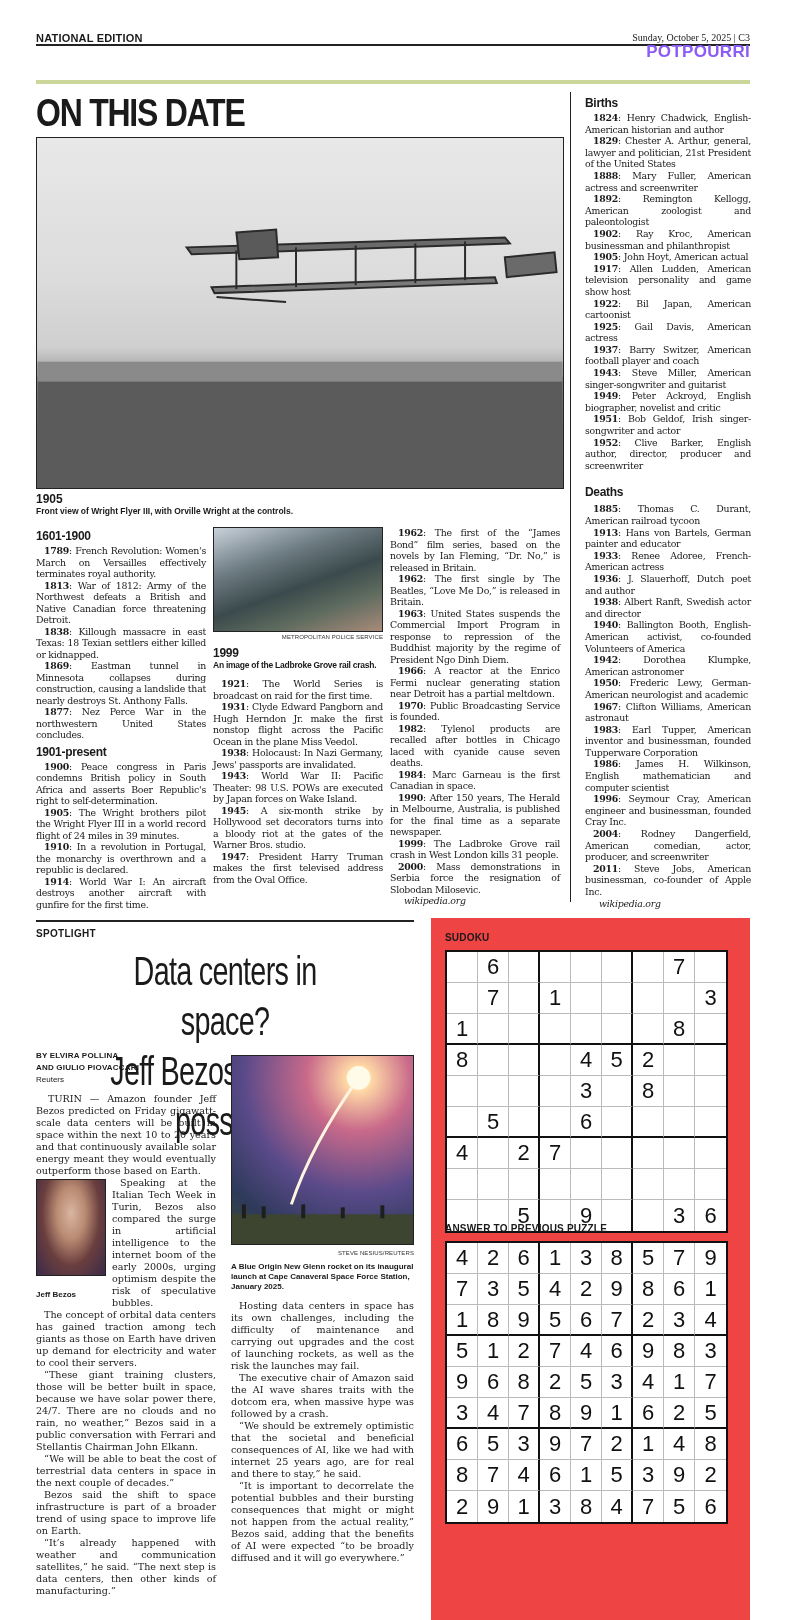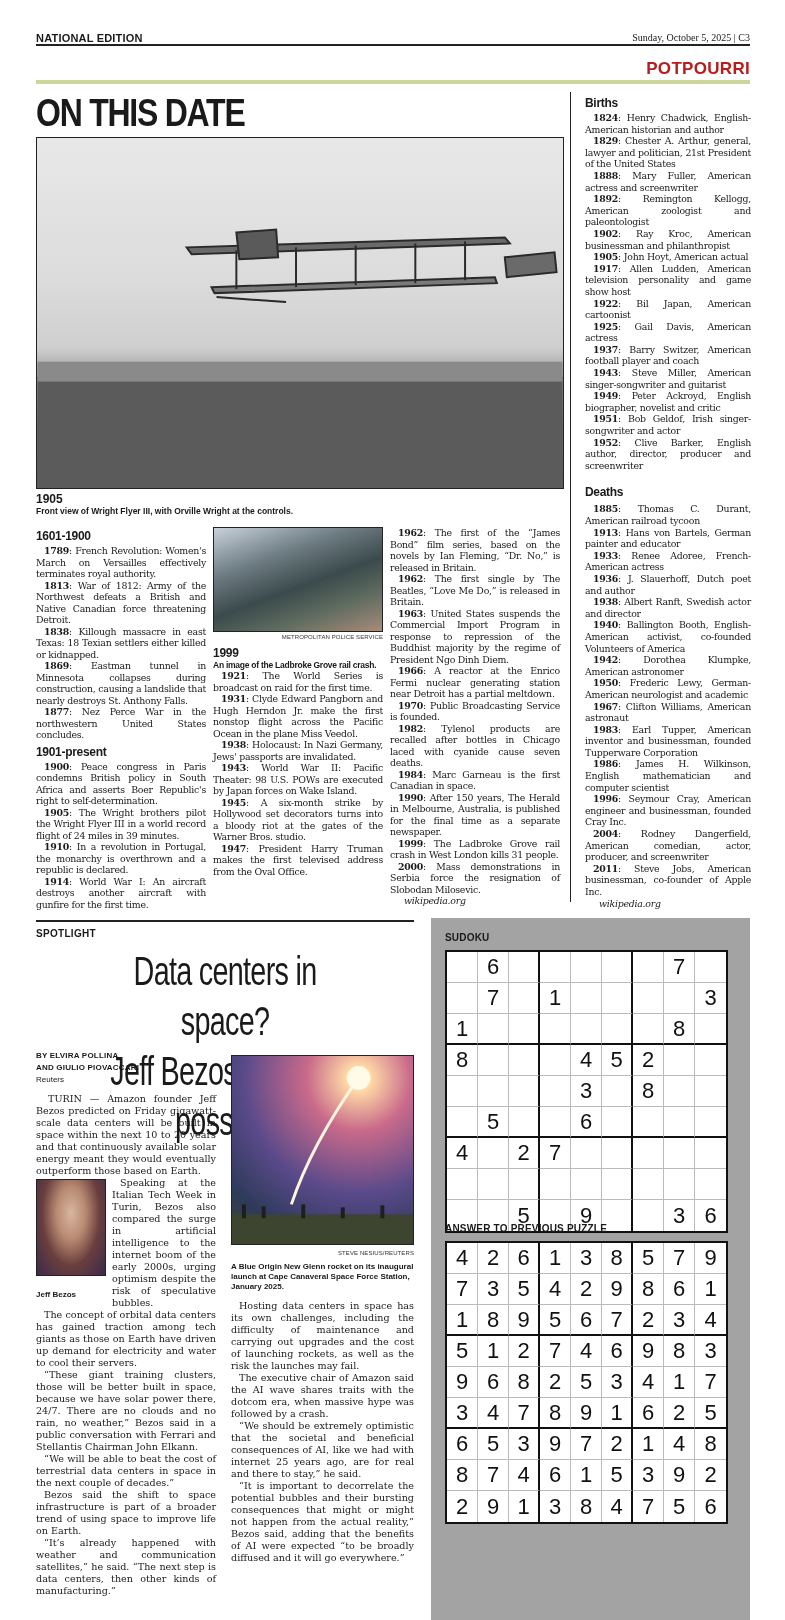--- a/index.html
+++ b/index.html
@@ -1,55 +1,55 @@
 <!DOCTYPE html>
 <html><head>
 <meta charset="utf-8">
 <style>
 *{box-sizing:border-box;margin:0;padding:0}
 body{width:785px;height:1620px;background:#fff;color:#1a1a1a;font-family:"DejaVu Serif",serif;position:relative;overflow:hidden}
 #masthead{position:absolute;left:36px;top:30px;width:714px;height:16px;border-bottom:2px solid #222}
 #edition{position:absolute;left:0;top:2px;font:bold 11px "Liberation Sans",sans-serif;letter-spacing:0.2px}
 #dateline{position:absolute;right:0;top:2px;font:10px "Liberation Serif",serif}
-#section{position:absolute;right:35px;top:59px;font:bold 17px "Liberation Sans",sans-serif;color:#b91c1c;letter-spacing:0.3px}
+#section{position:absolute;right:35px;top:42px;font:bold 17px "Liberation Sans",sans-serif;color:#8b5cf6;letter-spacing:0.3px}
 #green-rule{position:absolute;left:36px;top:80px;width:714px;height:4px;background:#cbd69a}
 #otd-title{position:absolute;left:36px;top:92px;font:bold 39px "Liberation Sans",sans-serif;letter-spacing:-1.5px;transform:scaleX(0.82);transform-origin:left top;line-height:42px}
 #main-photo{position:absolute;left:36px;top:137px;width:528px;height:352px;border:1px solid #222;background:linear-gradient(180deg,#e8e8e8 0%,#dcdcdc 40%,#cfcfcf 60%,#8f8f8f 70%,#6f6f6f 80%,#5a5a5a 100%);overflow:hidden}
 #main-photo svg{width:100%;height:100%}
 #photo-year{position:absolute;left:36px;top:492px;font:bold 12px "Liberation Sans",sans-serif}
 #photo-cap{position:absolute;left:36px;top:506px;font:bold 8.5px "Liberation Sans",sans-serif}
 .col{position:absolute;font-size:9.4px;line-height:11.5px;text-align:justify;font-family:"DejaVu Serif",serif;letter-spacing:-0.25px}
 .col p{text-indent:8px}
 .col b{font-weight:bold}
 .subhead{font:bold 12px "Liberation Sans",sans-serif;margin:4px 0 2px;letter-spacing:-0.3px}
 #col1{left:36px;top:525px;width:170px}
 #col2{left:213px;top:527px;width:170px}
 #col3{left:390px;top:527px;width:170px}
 #side{position:absolute;left:570px;top:92px;width:180px;border-left:1.5px solid #222;height:810px}
 #side .inner{position:absolute;left:14px;top:0;width:166px}
 #side .subhead{margin:4px 0 2px}
 .credit-italic{font-style:italic;padding-left:14px}
 #rail-photo{width:170px;height:105px;border:1px solid #222;background:linear-gradient(160deg,#c9d2da 0%,#6f7d84 30%,#3b4a4c 55%,#5e6b5f 75%,#a88b7a 100%);margin-bottom:2px}
 .photo-credit{font:6px "Liberation Sans",sans-serif;text-align:right;color:#333;letter-spacing:0.1px}
 .cap-year{font:bold 12px "Liberation Sans",sans-serif;margin-top:6px}
-.cap-text{font:bold 8.5px "Liberation Sans",sans-serif;line-height:10px;}
+.cap-text{font:bold 8.5px "Liberation Sans",sans-serif;line-height:10px;margin-bottom:8px}
 #rule2{position:absolute;left:36px;top:920px;width:378px;height:1.5px;background:#222}
 #spot-label{position:absolute;left:36px;top:928px;font:bold 10px "Liberation Sans",sans-serif;letter-spacing:0.3px}
 #headline{position:absolute;left:36px;top:946px;width:378px;text-align:center;font:40px "Liberation Sans",sans-serif;line-height:50px;transform:scaleX(0.72);transform-origin:center top;letter-spacing:-1px;font-weight:300}
 #byline{position:absolute;left:36px;top:1050px;font:bold 8px "Liberation Sans",sans-serif;line-height:12px;letter-spacing:0.2px}
 #agency{position:absolute;left:36px;top:1075px;font:8px "Liberation Sans",sans-serif}
 #art-col1{left:36px;top:1093px;width:180px;font-size:9.6px;line-height:12px;letter-spacing:0}
 #art-col1 .float-img{float:left;width:70px;margin:2px 6px 2px 0}
 #bezos-photo{width:70px;height:97px;background:radial-gradient(ellipse at 50% 35%,#d9b6a0 0%,#b88a72 30%,#6a3e3e 60%,#3a2a4a 100%);border:1px solid #222}
 .img-cap{font:bold 8px "Liberation Sans",sans-serif;margin-top:14px}
 #rocket-photo{position:absolute;left:231px;top:1055px;width:183px;height:190px;border:1.5px solid #222;background:radial-gradient(circle at 70% 12%,#fffbe8 0%,#ffd9a6 6%,#c96a8a 25%,#5a4a8a 55%,#2e3a5a 80%,#3a4a30 100%);overflow:hidden}
 #rocket-credit{position:absolute;left:231px;top:1250px;width:183px}
 #rocket-cap{position:absolute;left:231px;top:1262px;width:183px;font:bold 8px "Liberation Sans",sans-serif;line-height:10px}
 #art-col2{left:231px;top:1300px;width:183px;font-size:9.6px;line-height:12px;letter-spacing:0}
-#sudoku-panel{position:absolute;left:431px;top:918px;width:319px;height:702px;background:#a3a3a3}
+#sudoku-panel{position:absolute;left:431px;top:918px;width:319px;height:702px;background:#ef4444}
 .sud-label{position:absolute;left:14px;font:bold 10px "Liberation Sans",sans-serif;letter-spacing:0.2px}
 .grid{position:absolute;left:14px;display:grid;grid-template-columns:repeat(9,31px);grid-template-rows:repeat(9,31px);border:2px solid #111;background:#fff}
 .cell{border-right:1px solid #bbb;border-bottom:1px solid #bbb;font:22px "Liberation Sans",sans-serif;display:flex;align-items:center;justify-content:center;color:#111}
 .cell.c3,.cell.c6{border-right:2px solid #111}
 .cell.r3,.cell.r6{border-bottom:2px solid #111}
 .cell.c9{border-right:none}
 .cell.r9{border-bottom:none}
 </style>
 </head>
 <body>

